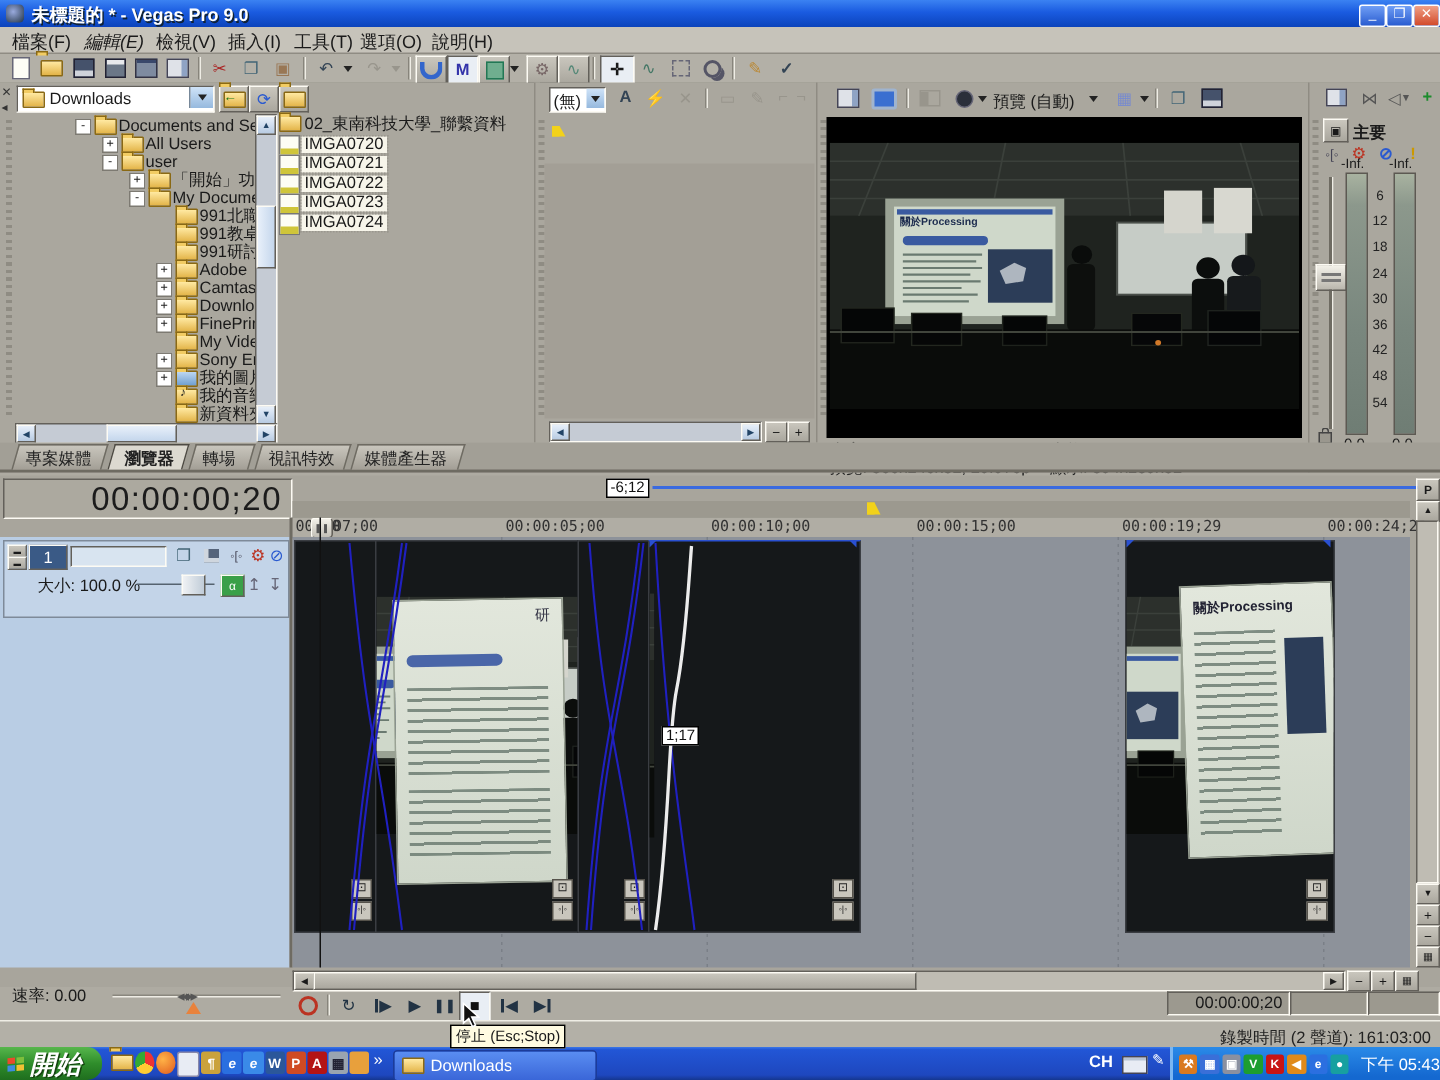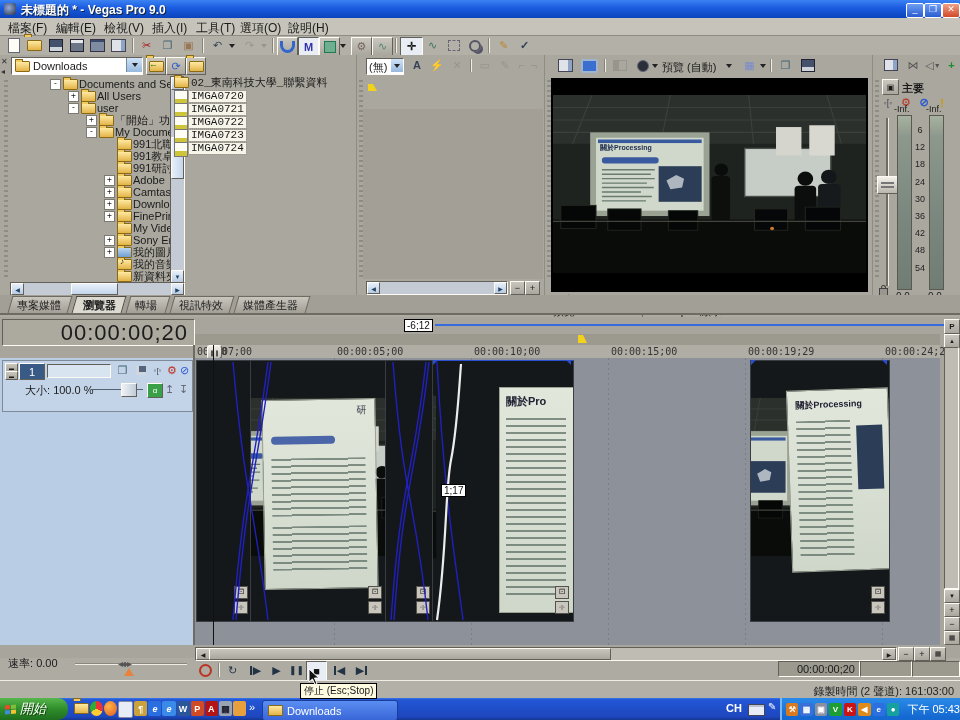--- a/index.html
+++ b/index.html
@@ -43,21 +43,21 @@
 
   <div class="t" style="left:0;top:0;width:960px;height:18px;background:linear-gradient(180deg,#3b82f2 0%,#1a5be0 45%,#0b43bb 100%);"></div>
   <div class="t" style="left:4px;top:3px;width:12px;height:12px;background:radial-gradient(circle at 40% 40%,#9ad,#234);border-radius:3px;"></div>
   <div class="t" style="left:21px;top:2px;color:#fff;font-weight:bold;font-size:12px;text-shadow:1px 1px #123;">未標題的 * - Vegas Pro 9.0</div>
   <div class="winbtn" style="left:906px;background:linear-gradient(#6f9ef5,#2a5cd0);"><span>_</span></div>
   <div class="winbtn" style="left:924px;background:linear-gradient(#6f9ef5,#2a5cd0);"><span>❐</span></div>
   <div class="winbtn" style="left:942px;background:linear-gradient(#f0a086,#d2492a);"><span>✕</span></div>
 
   <div class="t" style="left:0;top:18px;width:960px;height:17px;background:#c6c3ba;border-bottom:1px solid #8f8c83;"></div>
   <div class="t" style="left:8px;top:20px;font-size:12px;">檔案(F)</div>
-  <div class="t" style="left:56px;top:20px;font-size:12px;">編輯(E)</div>
+  <div class="t" style="left:56px;top:20px;font-size:12px;font-style:italic;">編輯(E)</div>
   <div class="t" style="left:104px;top:20px;font-size:12px;">檢視(V)</div>
   <div class="t" style="left:152px;top:20px;font-size:12px;">插入(I)</div>
   <div class="t" style="left:196px;top:20px;font-size:12px;">工具(T)</div>
   <div class="t" style="left:240px;top:20px;font-size:12px;">選項(O)</div>
   <div class="t" style="left:288px;top:20px;font-size:12px;">說明(H)</div>
 
   <div class="t" style="left:0;top:36px;width:960px;height:19px;background:#b3b0a7;border-bottom:1px solid #8f8c83;"></div>
   <div class="flat" style="left:4px;top:37px;width:19px;height:17px;">
       <span style="width:10px;height:13px;background:#fdfdf6;border:1px solid #667;"></span>
     </div>
@@ -245,21 +245,21 @@
     <div class="btn3" style="left:0;top:0;width:11px;height:11px;background:linear-gradient(#e8f0fa,#b8cbe2);font-size:6px;color:#246;">▲</div>
     <div class="btn3" style="left:0;top:60px;width:11px;height:40px;background:linear-gradient(90deg,#e8f0fa,#c4d6ec);"></div>
     <div class="btn3" style="left:0;bottom:0;width:11px;height:11px;background:linear-gradient(#e8f0fa,#b8cbe2);font-size:6px;color:#246;">▼</div>
   </div>
   <div class="t sunk" style="left:10px;top:282px;width:173px;height:12px;background:#c5cbd4;">
     <div class="btn3" style="left:0;top:0;width:11px;height:10px;background:linear-gradient(#e8f0fa,#b8cbe2);font-size:6px;color:#246;">◀</div>
     <div class="btn3" style="left:60px;top:0;width:45px;height:10px;background:linear-gradient(#e8f0fa,#c4d6ec);"></div>
     <div class="btn3" style="right:0;top:0;width:11px;height:10px;background:linear-gradient(#e8f0fa,#b8cbe2);font-size:6px;color:#246;">▶</div>
   </div>
 
-  <div class="t" style="left:172px;top:74px;width:168px;height:220px;overflow:hidden;font-family:Liberation Mono, monospace;">
+  <div class="t" style="left:184px;top:74px;width:168px;height:220px;overflow:hidden;">
     <div>
         <span class="fold" style="left:2px;top:3px;"></span>
         <span class="treelbl" style="left:19px;top:4px;">02_東南科技大學_聯繫資料</span>
       </div>
     <div>
         <span class="jpgicon" style="left:2px;top:16px;"></span>
         <span class="treelbl filehl" style="left:17px;top:17px;padding:0 2px;">IMGA0720</span>
       </div>
     <div>
         <span class="jpgicon" style="left:2px;top:29px;"></span>
@@ -538,24 +538,20 @@
     <svg width="47" height="260" viewBox="145 10 60 185" preserveAspectRatio="xMidYMid slice">
         <use href="#scene"></use>
       </svg>
     <div class="clipicons" style="right:3px;top:225px;">⊡</div>
     <div class="clipicons" style="right:3px;top:240px;font-size:6px;">◦|◦</div>
   </div>
   <div class="clip" style="left:432px;width:140px;border-top:1px solid #2a50d0;">
     <svg width="140" height="260" viewBox="140 10 185 185" preserveAspectRatio="xMidYMid slice">
         <use href="#scene"></use>
       </svg>
-    <div class="slide" style="left:66px;top:26px;width:74px;height:224px;">
-      <div class="t" style="left:6px;top:6px;font-size:11px;font-weight:bold;color:#223;">關於Pro</div>
-      <div class="slidelines" style="left:6px;top:30px;width:60px;height:180px;"></div>
-    </div>
     <div class="clipicons" style="right:4px;top:225px;">⊡</div>
     <div class="clipicons" style="right:4px;top:240px;font-size:6px;">◦|◦</div>
   </div>
   <div class="clip" style="left:750px;width:138px;">
     <svg width="138" height="260" viewBox="20 10 180 185" preserveAspectRatio="xMidYMid slice">
         <use href="#scene"></use>
       </svg>
     <div class="slide" style="left:38px;top:28px;width:100px;height:180px;transform:rotate(-2deg);">
       <div class="t" style="left:8px;top:8px;font-size:9px;font-weight:bold;color:#223;">關於Processing</div>
       <div class="slidelines" style="left:8px;top:30px;width:54px;height:136px;"></div>
@@ -662,21 +658,21 @@
   <div class="t" style="right:6px;top:684px;font-size:11px;color:#222;">錄製時間 (2 聲道): 161:03:00</div>
 
   <div class="t" style="left:0;top:698px;width:960px;height:22px;background:linear-gradient(180deg,#3a77e8 0%,#2256d6 8%,#1e47be 85%,#15368f 100%);"></div>
   <div class="t" style="left:0;top:698px;width:68px;height:22px;background:linear-gradient(180deg,#57b64c 0%,#2f8d2b 50%,#1f6e1e 100%);border-radius:0 10px 10px 0;display:flex;align-items:center;gap:4px;padding-left:5px;box-sizing:border-box;">
     <span style="display:inline-grid;grid-template-columns:5px 5px;gap:1px;transform:skewY(-6deg);">
         <i style="background:#e84b2c;width:5px;height:4px;"></i>
         <i style="background:#7ebf3c;width:5px;height:4px;"></i>
         <i style="background:#3c8ce0;width:5px;height:4px;"></i>
         <i style="background:#f2c234;width:5px;height:4px;"></i>
       </span>
-    <span style="color:#fff;font-weight:normal;font-style:italic;font-size:13px;text-shadow:1px 1px #14420f;">開始</span>
+    <span style="color:#fff;font-weight:bold;font-style:italic;font-size:17px;text-shadow:1px 1px #14420f;">開始</span>
   </div>
   <div class="t" style="left:74px;top:701px;width:172px;height:16px;display:flex;gap:1px;">
     <span class="ql">
         <i class="fold" style="position:static;"></i>
       </span>
     <span class="ql" style="background:conic-gradient(#e33 0 33%,#fc3 33% 66%,#3a3 66%);border-radius:50%;"></span>
     <span class="ql" style="background:radial-gradient(circle at 35% 35%,#ffb347,#e05a1e);border-radius:50%;"></span>
     <span class="ql" style="background:#e8ecf4;border:1px solid #88a;"></span>
     <span class="ql" style="background:#caa23c;">¶</span>
     <span class="ql" style="background:#2a6fe0;font-style:italic;">e</span>

